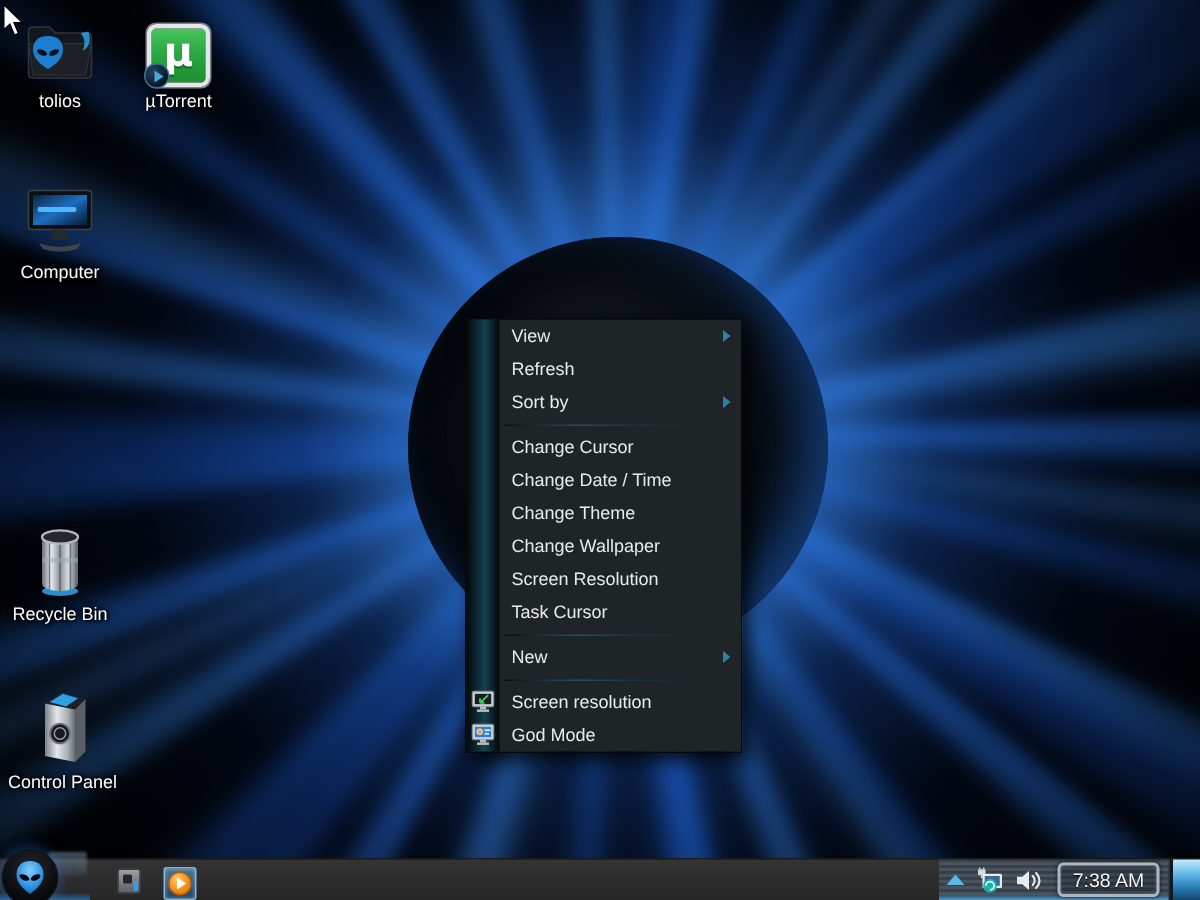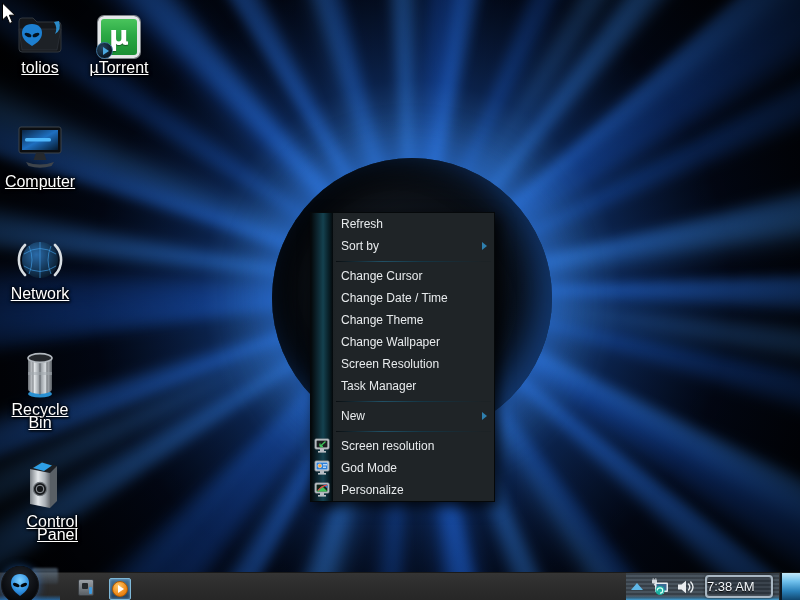--- a/index.html
+++ b/index.html
@@ -30,22 +30,22 @@
         rgba(0,0,0,0.78) 540px, #000 760px);}
   .wp-dome{position:absolute;left:272px;top:158px;width:280px;height:280px;border-radius:50%;
     background:radial-gradient(circle at 38% 28%, #11161d 0%, #070b11 55%, #04070c 100%);
     box-shadow:inset -16px -10px 34px rgba(35,110,220,0.5),
                inset 14px 10px 40px rgba(0,0,0,0.95),
                0 0 46px 6px rgba(25,90,200,0.35);}
 
   
   .dicon{position:absolute;width:76px;text-align:center;cursor:default;}
   .dicon .art{height:52px;display:flex;align-items:flex-end;justify-content:center;}
-  .dicon .lbl{margin-top:3px;font-size:16px;color:#fff;
-    text-shadow:1px 1px 2px #000,0 0 4px #000,0 0 3px #000;line-height:13px;text-decoration:underline;}
+  .dicon .lbl{margin-top:3px;font-size:12px;color:#fff;
+    text-shadow:1px 1px 2px #000,0 0 4px #000,0 0 3px #000;line-height:13px;}
 
   .ut-badge{position:absolute;left:-5px;bottom:-4px;width:15px;height:15px;border-radius:50%;
     background:radial-gradient(circle at 35% 30%, #24445e, #09141f 75%);
     border:1px solid #3d729c;display:flex;align-items:center;justify-content:center;}
   .ut-badge .tri{width:0;height:0;border-left:6px solid #4aa8e0;border-top:4px solid transparent;
     border-bottom:4px solid transparent;margin-left:2px;}
   .ut-box{position:relative;width:36px;height:36px;border-radius:6px;
     background:linear-gradient(180deg,#49c45c 0%,#2aa844 45%,#1b8f33 100%);
     border:3px solid #e4e6e8;box-shadow:0 0 0 1px #7e8388,0 1px 3px rgba(0,0,0,.7);
     display:flex;align-items:center;justify-content:center;}
@@ -98,21 +98,21 @@
   .gadget-ic{left:78px;width:14px;height:15px;background:linear-gradient(180deg,#9aa0a6,#5a6066);
     border-radius:2px;border:1px solid #3a3e42;position:absolute;}
   .gadget-ic .inner{position:absolute;left:3px;top:3px;width:6px;height:6px;background:#24282c;border-radius:1px;}
   .gadget-ic .blue{position:absolute;right:1px;bottom:1px;width:3px;height:7px;background:#3e9adf;border-radius:1px;}
   .tray-chevron{position:absolute;left:631px;top:10px;width:0;height:0;cursor:pointer;
     border-bottom:7px solid #5fb8e8;border-left:6px solid transparent;border-right:6px solid transparent;}
   .tray-ic{position:absolute;top:5px;cursor:pointer;}
   .clock{position:absolute;left:705px;top:2px;width:64px;height:19px;border-radius:4px;
     border:2px solid #a9b7c3;background:repeating-linear-gradient(0deg,#3a434d 0 2px,#2b333c 2px 4px);
     box-shadow:0 0 3px rgba(0,0,0,.6), inset 0 0 2px rgba(255,255,255,.25);
-    display:flex;align-items:center;
+    display:flex;align-items:center;justify-content:center;
     color:#f2f6fa;font-size:13px;cursor:pointer;text-shadow:0 1px 1px #000;}
   .show-desktop{position:absolute;left:780px;top:0;width:20px;height:28px;cursor:pointer;
     border-left:2px solid #0d1822;
     background:linear-gradient(180deg,#c3e9fa 0%,#6fc0ec 30%,#2a80b8 65%,#0e4066 100%);}
 
   .cursor{position:absolute;left:1px;top:2px;z-index:50;pointer-events:none;}
 </style>
 </head>
 <body>
 
@@ -165,38 +165,20 @@
         <rect x="5" y="3" width="42" height="26" rx="2" fill="#0b0e12" stroke="#3c4248"></rect>
         <rect x="8" y="6" width="36" height="20" fill="url(#scr)"></rect>
         <rect x="11" y="14" width="26" height="3.4" rx="1.5" fill="#52bcff" opacity="0.95"></rect>
         <path d="M22 29 h8 l2.5 7 h-13 Z" fill="#25292e"></path>
         <path d="M12 38 q14 5 28 0 l-2.5 4 q-11.5 3.5 -23 0 Z" fill="#3e444b"></path>
       </svg>
     </div>
     <div class="lbl">Computer</div>
   </div>
 
-  <div class="dicon" style="left:2px;top:232px;">
-    <div class="art">
-      <svg width="50" height="50" viewBox="0 0 50 50">
-        <defs>
-          <radialGradient id="net" cx="0.4" cy="0.35" r="0.8">
-            <stop offset="0" stop-color="#2a6aa8"></stop>
-              <stop offset="0.6" stop-color="#123250"></stop>
-              <stop offset="1" stop-color="#060d16"></stop>
-          </radialGradient>
-        </defs>
-        <circle cx="25" cy="26" r="18" fill="url(#net)"></circle>
-        <path d="M9 20 Q25 9 41 20 M9 32 Q25 43 41 32 M25 8 V44 M14 12 Q20 26 14 40 M36 12 Q30 26 36 40" stroke="#3e9adf" stroke-width="0.9" fill="none" opacity="0.75"></path>
-        <path d="M10 11 A21.5 21.5 0 0 0 10 41" stroke="#d7dde2" stroke-width="2.6" fill="none" stroke-linecap="round"></path>
-        <path d="M40 11 A21.5 21.5 0 0 1 40 41" stroke="#d7dde2" stroke-width="2.6" fill="none" stroke-linecap="round"></path>
-      </svg>
-    </div>
-    <div class="lbl">Network</div>
-  </div>
 
   <div class="dicon" style="left:2px;top:348px;">
     <div class="art">
       <svg width="50" height="52" viewBox="0 0 50 52">
         <defs>
           <linearGradient id="met" x1="0" y1="0" x2="1" y2="0">
             <stop offset="0" stop-color="#6a6f75"></stop>
               <stop offset="0.25" stop-color="#e9edf0"></stop>
             <stop offset="0.5" stop-color="#8a9096"></stop>
               <stop offset="0.72" stop-color="#d6dbdf"></stop>
@@ -233,20 +215,25 @@
       </svg>
     </div>
     <div class="lbl">Control Panel</div>
   </div>
 
   <div class="cmenu">
     <div class="gutter"></div>
 
     <div class="mi">
       <span class="mi-ic"></span>
+        <span class="mi-label">View</span>
+      <span class="mi-arrow"></span>
+    </div>
+    <div class="mi">
+      <span class="mi-ic"></span>
         <span class="mi-label">Refresh</span>
     </div>
     <div class="mi">
       <span class="mi-ic"></span>
         <span class="mi-label">Sort by</span>
       <span class="mi-arrow"></span>
     </div>
 
     <div class="msep">
         <span class="line"></span>
@@ -267,21 +254,21 @@
     <div class="mi">
       <span class="mi-ic"></span>
         <span class="mi-label">Change Wallpaper</span>
     </div>
     <div class="mi">
       <span class="mi-ic"></span>
         <span class="mi-label">Screen Resolution</span>
     </div>
     <div class="mi">
       <span class="mi-ic"></span>
-        <span class="mi-label">Task Manager</span>
+        <span class="mi-label">Task Cursor</span>
     </div>
 
     <div class="msep">
         <span class="line"></span>
       </div>
 
     <div class="mi">
       <span class="mi-ic"></span>
         <span class="mi-label">New</span>
       <span class="mi-arrow"></span>
@@ -310,34 +297,20 @@
           <rect x="2.5" y="2.5" width="11" height="7" fill="#2e7fd6"></rect>
           <circle cx="5.8" cy="5.8" r="1.9" fill="#ff9f2e" stroke="#fff" stroke-width="0.5"></circle>
           <rect x="9" y="4.2" width="4" height="1.2" fill="#d8ecff"></rect>
           <rect x="9" y="6.6" width="3" height="1.2" fill="#d8ecff"></rect>
           <rect x="6" y="11" width="4" height="2" fill="#b8bec4"></rect>
           <rect x="4" y="13" width="8" height="1.6" fill="#b8bec4"></rect>
         </svg>
       </span>
       <span class="mi-label">God Mode</span>
     </div>
-    <div class="mi">
-      <span class="mi-ic">
-        <svg width="16" height="16" viewBox="0 0 16 16">
-          <rect x="1" y="1" width="14" height="10" rx="1" fill="#dfe4e8" stroke="#8a9096"></rect>
-          <rect x="2.5" y="2.5" width="11" height="7" fill="#10241a"></rect>
-          <path d="M2.5 9.5 L8 4 L13.5 9.5 Z" fill="#3ec45a"></path>
-          <path d="M9 2.5 h4.5 v4 Z" fill="#2e7fd6"></path>
-          <path d="M4 8.5 Q8.5 3.5 13 3.2" stroke="#e04848" stroke-width="1.2" fill="none"></path>
-          <rect x="6" y="11" width="4" height="2" fill="#b8bec4"></rect>
-          <rect x="4" y="13" width="8" height="1.6" fill="#b8bec4"></rect>
-        </svg>
-      </span>
-      <span class="mi-label">Personalize</span>
-    </div>
   </div>
 
   <div class="taskbar">
     <div class="tray-striped"></div>
     <div class="tray-blue-glow"></div>
     <div class="orb-glow-left"></div>
     <div class="orb-panel"></div>
 
     <div class="start-orb">
       <svg width="20" height="24" viewBox="0 0 40 48">

